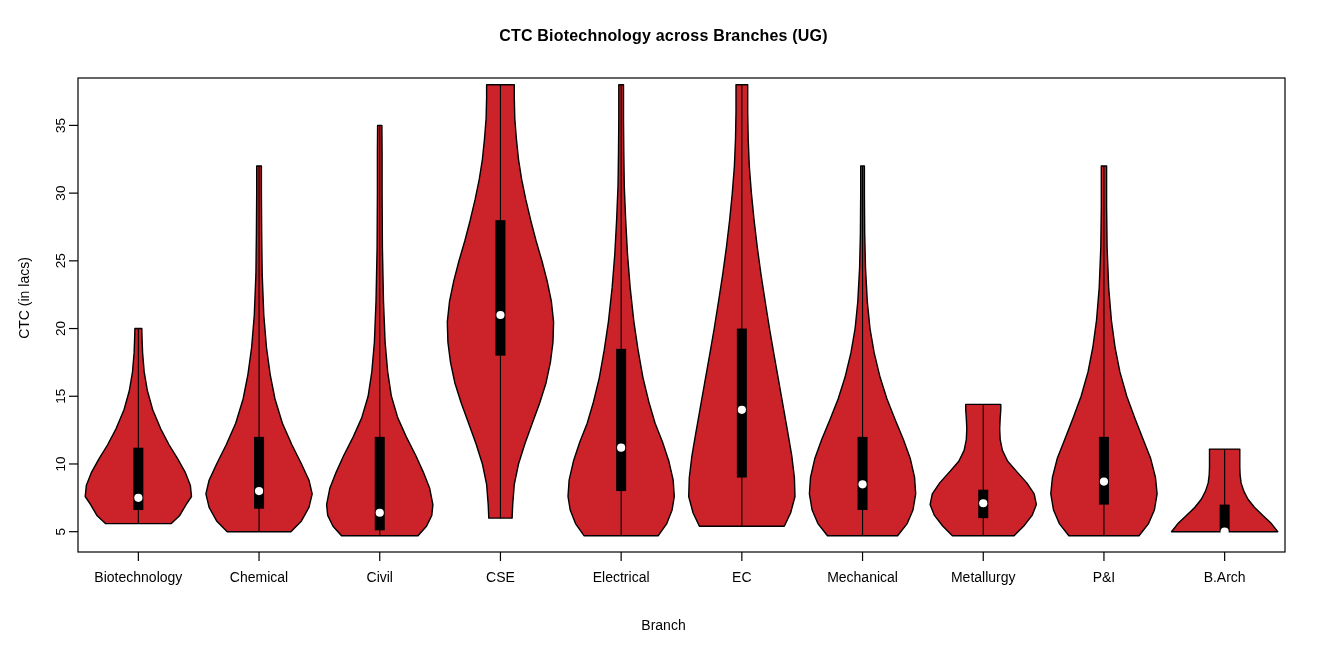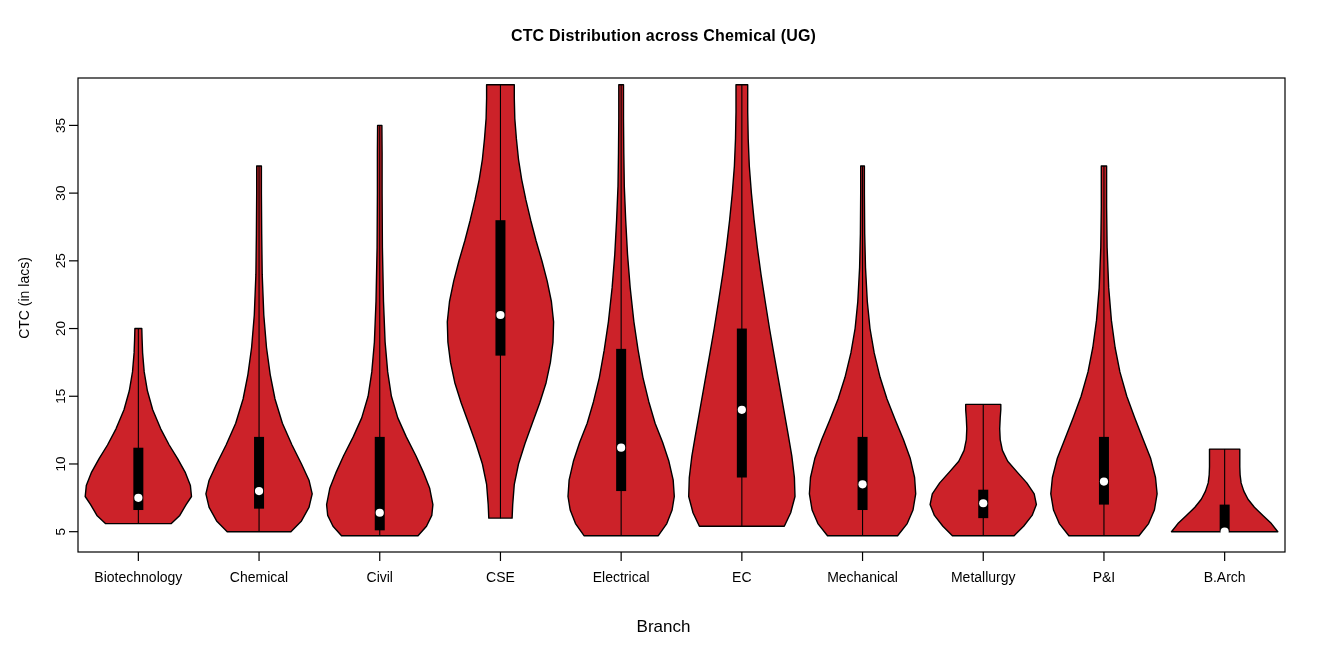--- a/index.html
+++ b/index.html
@@ -42,21 +42,21 @@
     color: #000000;
     transform: rotate(-90deg);
     transform-origin: center center;
   }
   .xlab {
     position: absolute;
     left: 0;
     top: 617px;
     width: 1327px;
     text-align: center;
-    font-size: 17px;
+    font-size: 14px;
     color: #000000;
   }
   svg.canvas {
     position: absolute;
     left: 0;
     top: 0;
   }
   .tick-text {
     font-family: "Liberation Sans", sans-serif;
     font-size: 13.5px;
@@ -66,21 +66,21 @@
     font-family: "Liberation Sans", sans-serif;
     font-size: 14px;
     fill: #000000;
   }
 </style>
 </head>
 <body>
 
 <div id="plot-root">
 
-  <div class="plot-title">CTC Distribution across Chemical (UG)</div>
+  <div class="plot-title">CTC Biotechnology across Branches (UG)</div>
 
   <div class="ylab">CTC (in lacs)</div>
 
   <div class="xlab">Branch</div>
 
   <svg class="canvas" id="chart-svg" width="1327" height="653">
     <g id="plot-frame">
         <rect x="78" y="78" width="1207" height="474" fill="none" stroke="#000000" stroke-width="1.2"></rect>
       </g>
     <g id="y-axis-group">

